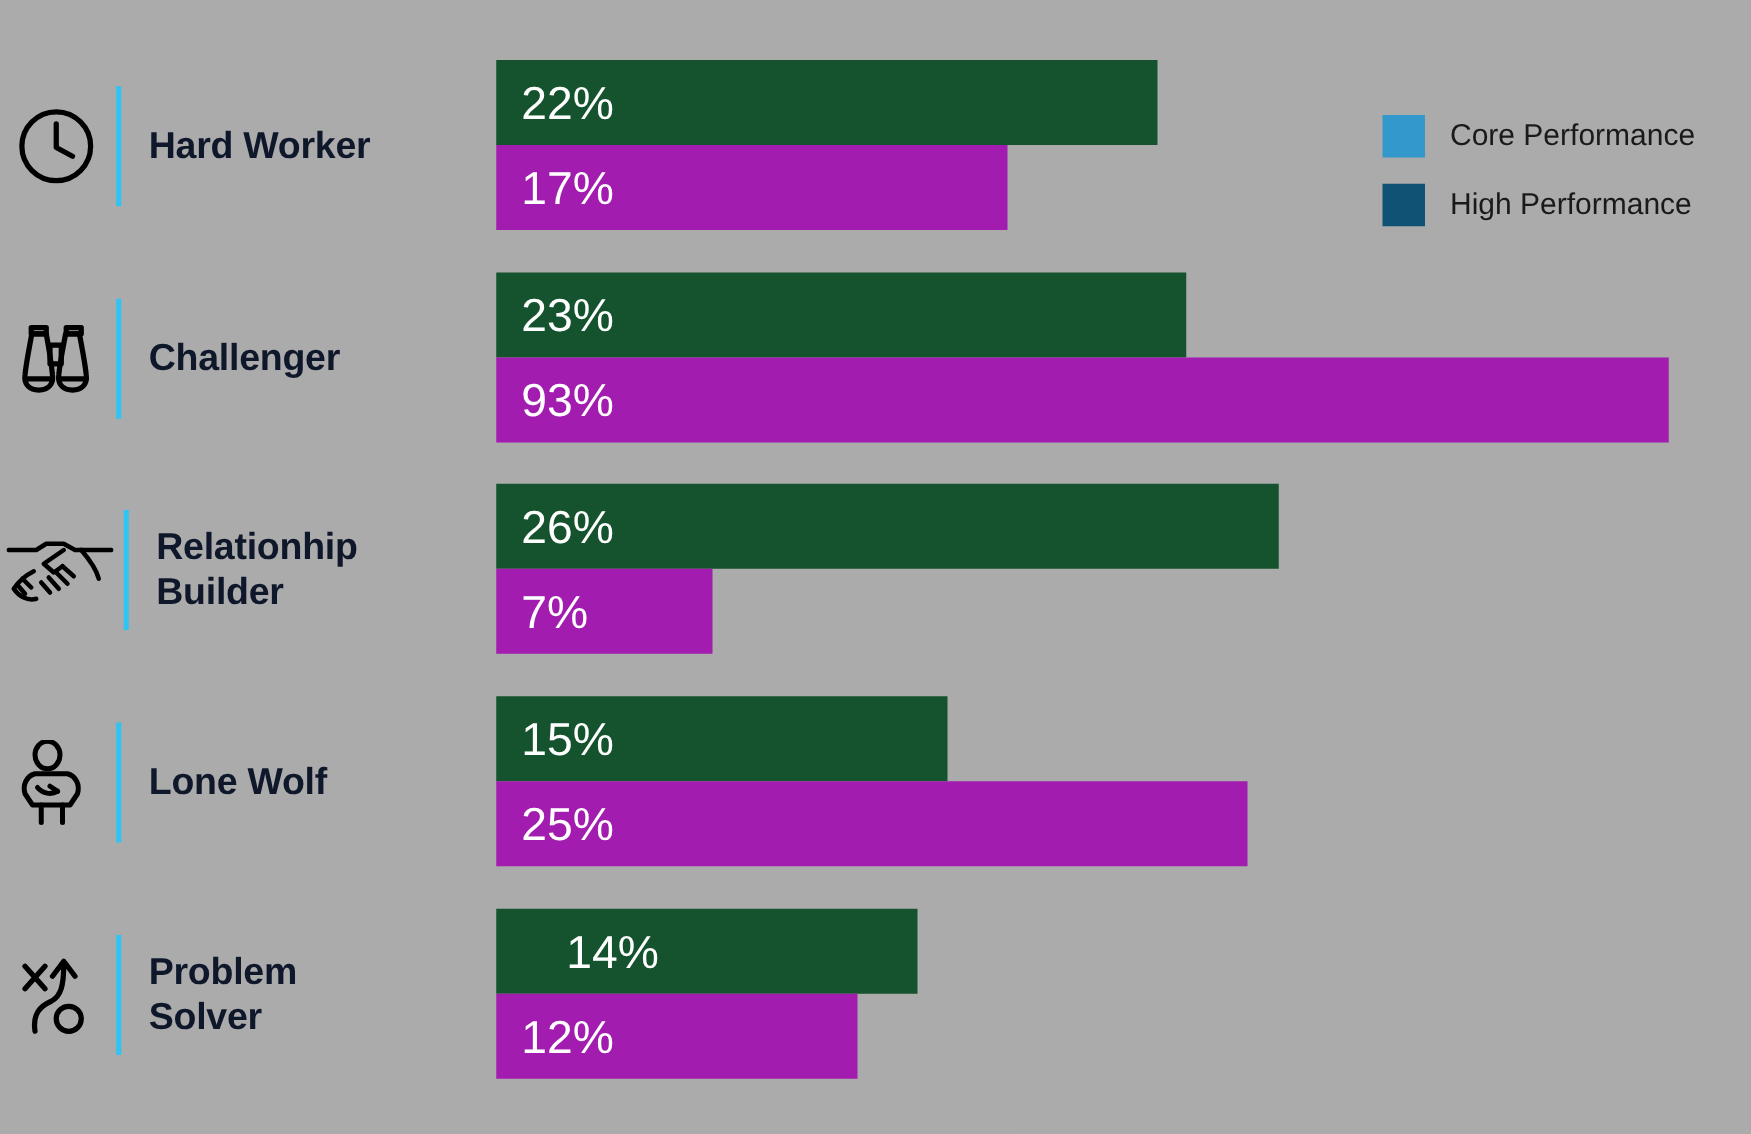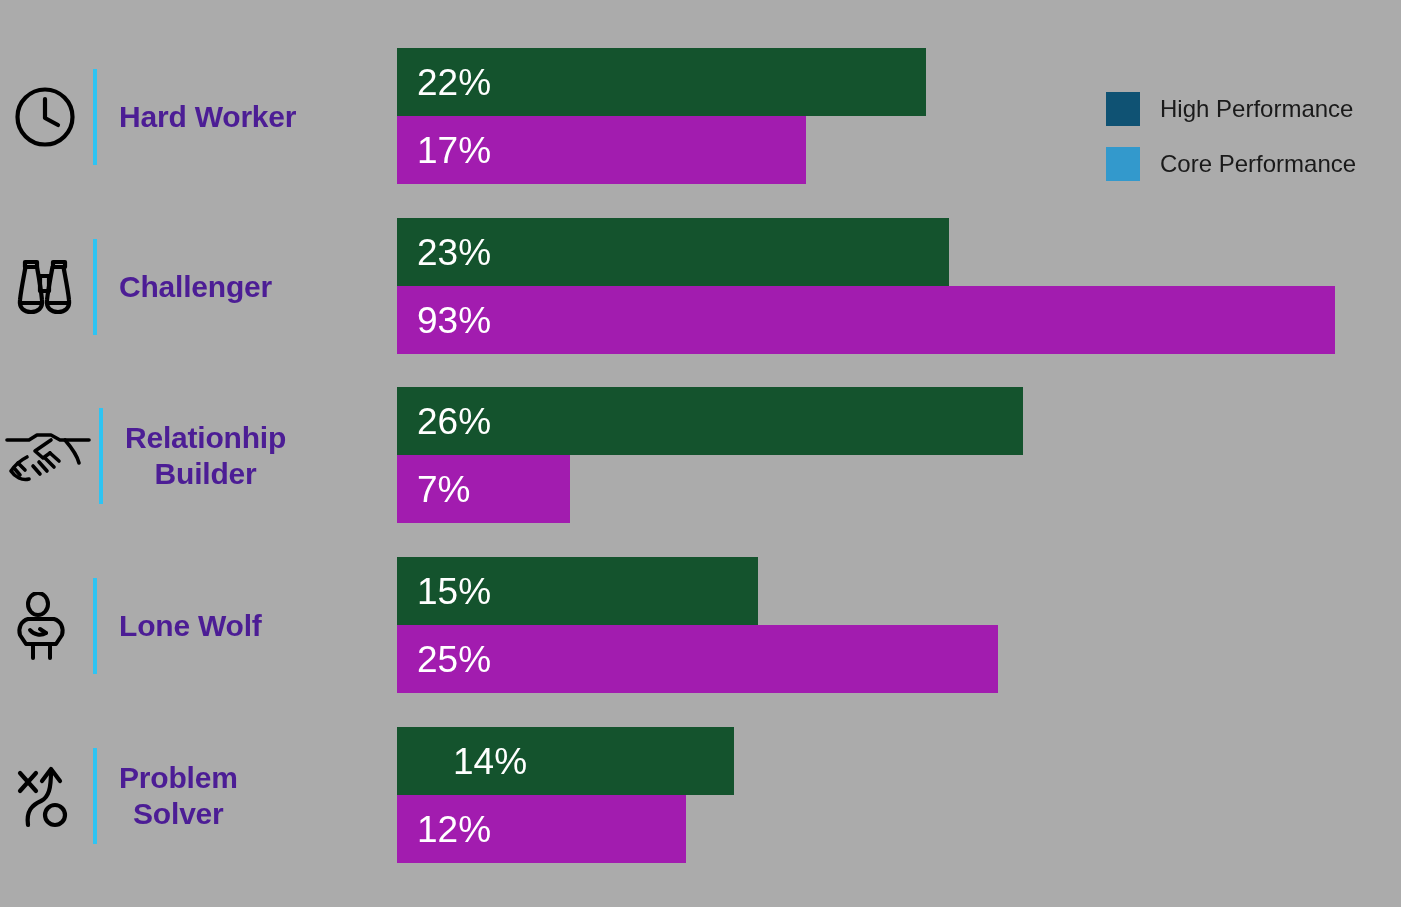--- a/index.html
+++ b/index.html
@@ -48,27 +48,26 @@
   .cat-icon svg { display: block; }
   .cat-divider {
     width: 4px;
     height: 96px;
     background: #2ec4f3;
     flex: 0 0 4px;
     margin-left: 3px;
   }
   .cat-label {
     margin-left: 22px;
-    color: #4c1d95;
+    color: #0f172a;
     font-weight: bold;
     font-size: 30px;
     line-height: 1.17;
     letter-spacing: -0.2px;
     white-space: pre-line;
-    text-align: center;
   }
 
   
   .bars {
     position: absolute;
     left: 397px;
     top: 0;
     height: 100%;
   }
   .bar {
@@ -239,22 +238,22 @@
         <span class="bar-value">14%</span>
       </div>
       <div class="bar bar-high" style="width:289px;">
         <span class="bar-value">12%</span>
       </div>
     </div>
   </div>
 
   <div id="legend">
     <div class="legend-item">
+      <span class="legend-swatch core"></span>
+      <span class="legend-label">Core Performance</span>
+    </div>
+    <div class="legend-item">
       <span class="legend-swatch high"></span>
       <span class="legend-label">High Performance</span>
     </div>
-    <div class="legend-item">
-      <span class="legend-swatch core"></span>
-      <span class="legend-label">Core Performance</span>
-    </div>
   </div>
 
 </div>
 
 </body></html>

